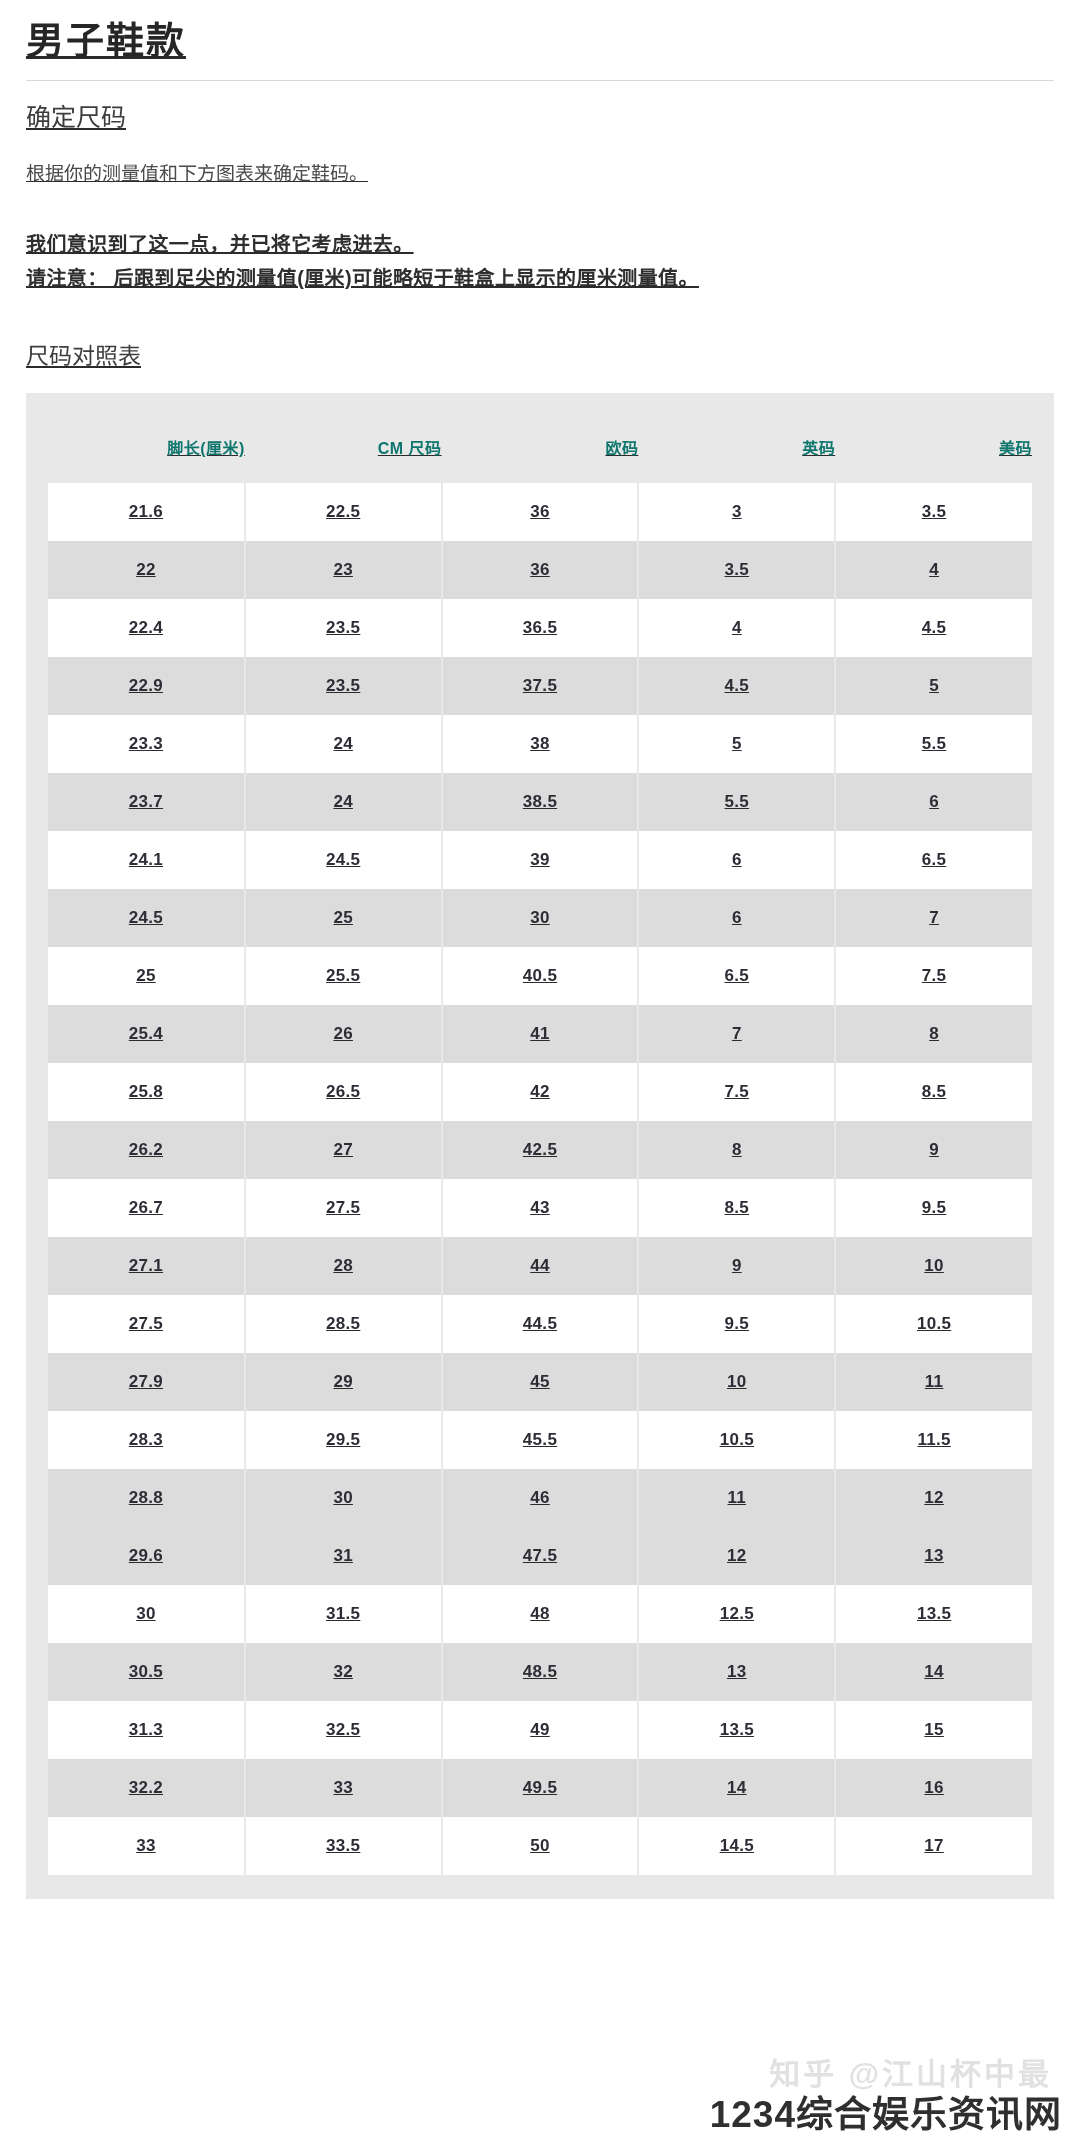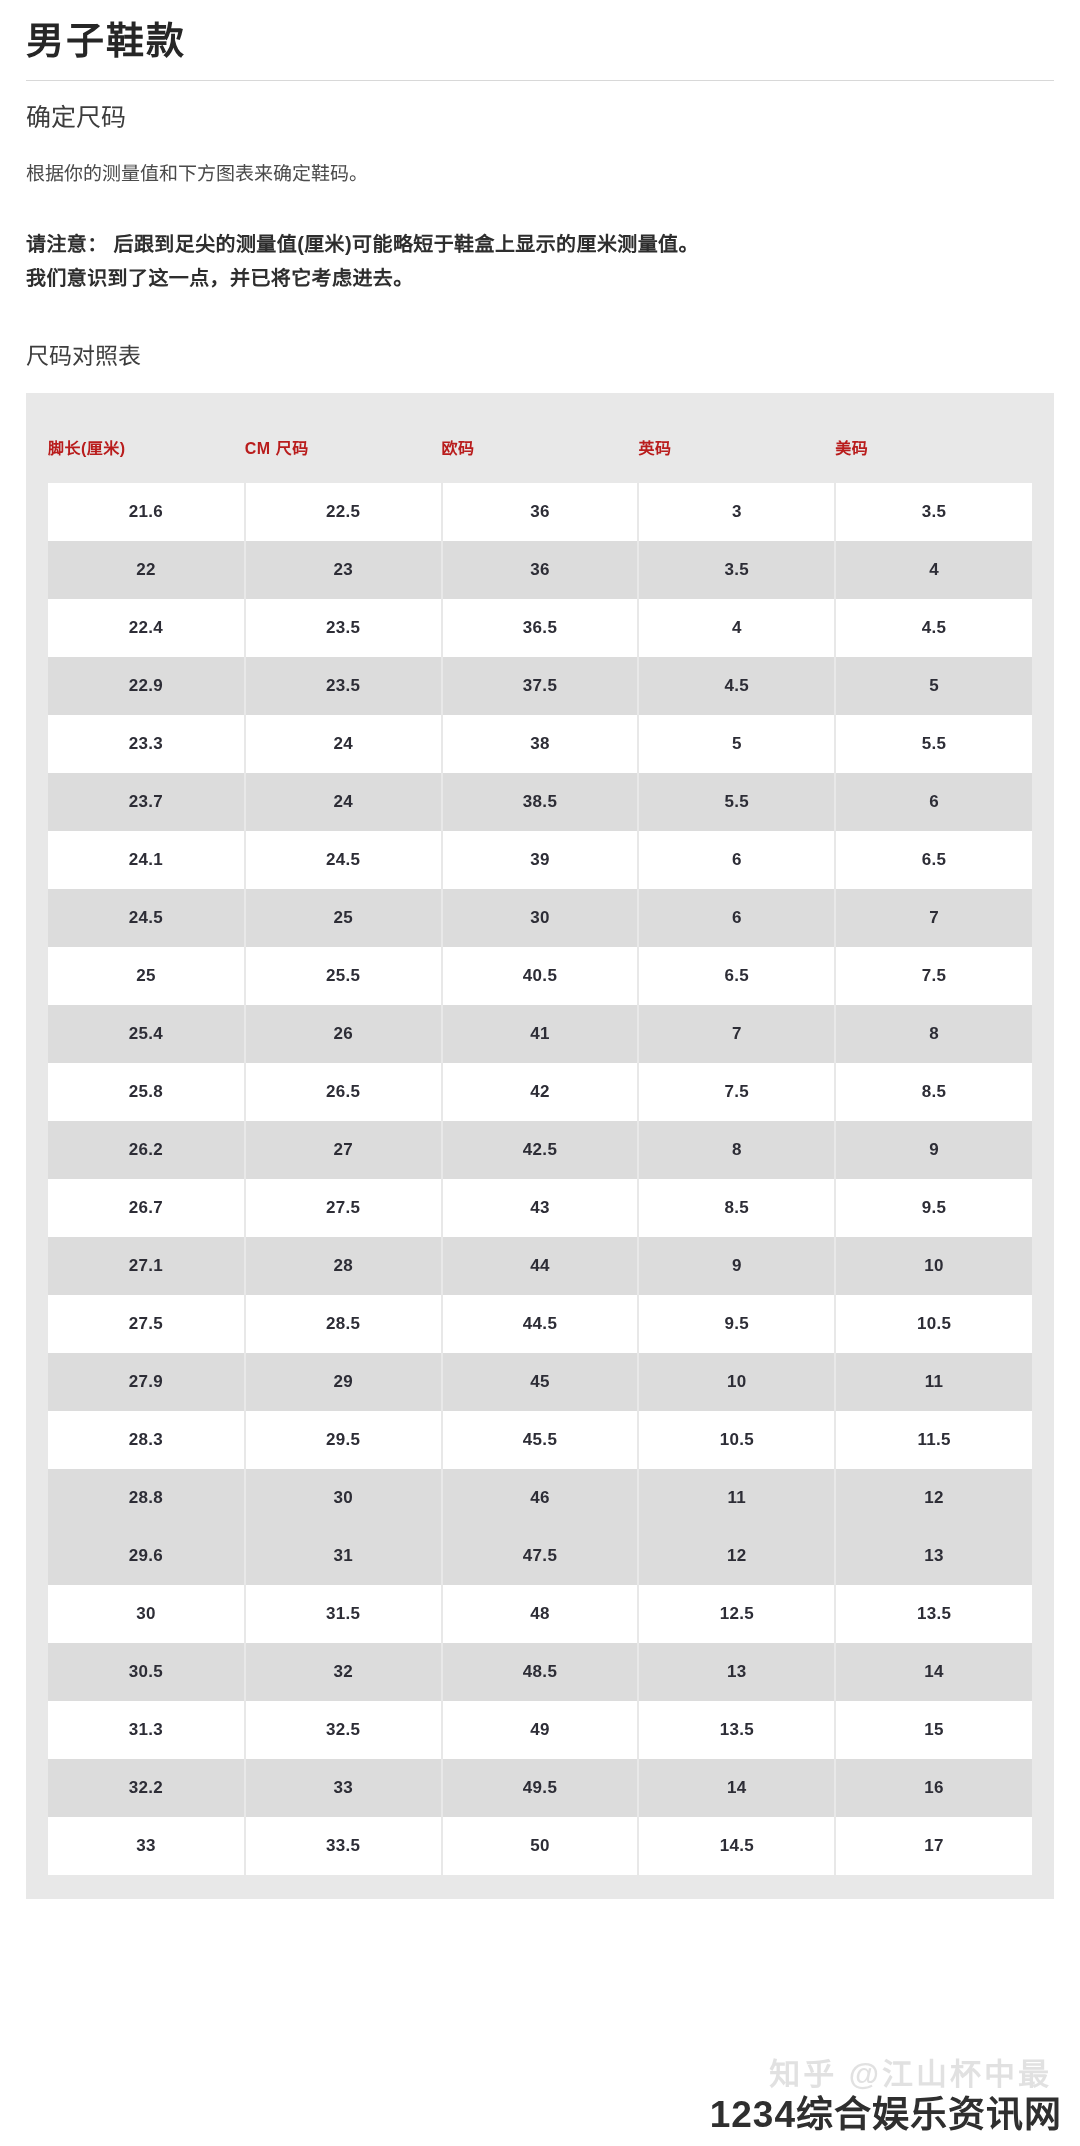--- a/index.html
+++ b/index.html
@@ -15,20 +15,21 @@
     color: #2b2b2b;
     position: relative;
     overflow: hidden;
   }
 
   .page {
     width: 1080px;
     box-sizing: border-box;
     padding: 0 26px;
     position: relative;
+    text-decoration: underline;
   }
 
   
   .page-title {
     font-size: 38px;
     font-weight: 700;
     letter-spacing: 2px;
     color: #262626;
     margin: 18px 0 14px 0;
     line-height: 1.25;
@@ -80,23 +81,23 @@
   table.size-table {
     width: 100%;
     border-collapse: collapse;
     table-layout: fixed;
   }
 
   table.size-table thead th {
     background: #e8e8e8;
     font-size: 16px;
     font-weight: 700;
-    color: #b91c1c;
+    color: #0f766e;
     padding: 22px 0 24px 0;
-    text-align: left;
+    text-align: right;
     letter-spacing: 0.5px;
     border: 0;
   }
 
   table.size-table tbody td {
     text-align: center;
     font-size: 17px;
     font-weight: 700;
     color: #2d2d36;
     height: 58px;
@@ -144,22 +145,22 @@
 
   <h1 class="page-title">男子鞋款</h1>
 
   <div class="title-rule"></div>
 
   <h2 class="section-subtitle">确定尺码</h2>
 
   <p class="lead-paragraph">根据你的测量值和下方图表来确定鞋码。</p>
 
   <div class="note-paragraph">
+    <div>我们意识到了这一点，并已将它考虑进去。</div>
     <div>请注意：  后跟到足尖的测量值(厘米)可能略短于鞋盒上显示的厘米测量值。</div>
-    <div>我们意识到了这一点，并已将它考虑进去。</div>
   </div>
 
   <h3 class="chart-heading">尺码对照表</h3>
 
   <div class="table-shell">
     <table class="size-table">
       <thead>
         <tr id="thead-row">
             <th>脚长(厘米)</th>
             <th>CM 尺码</th>

